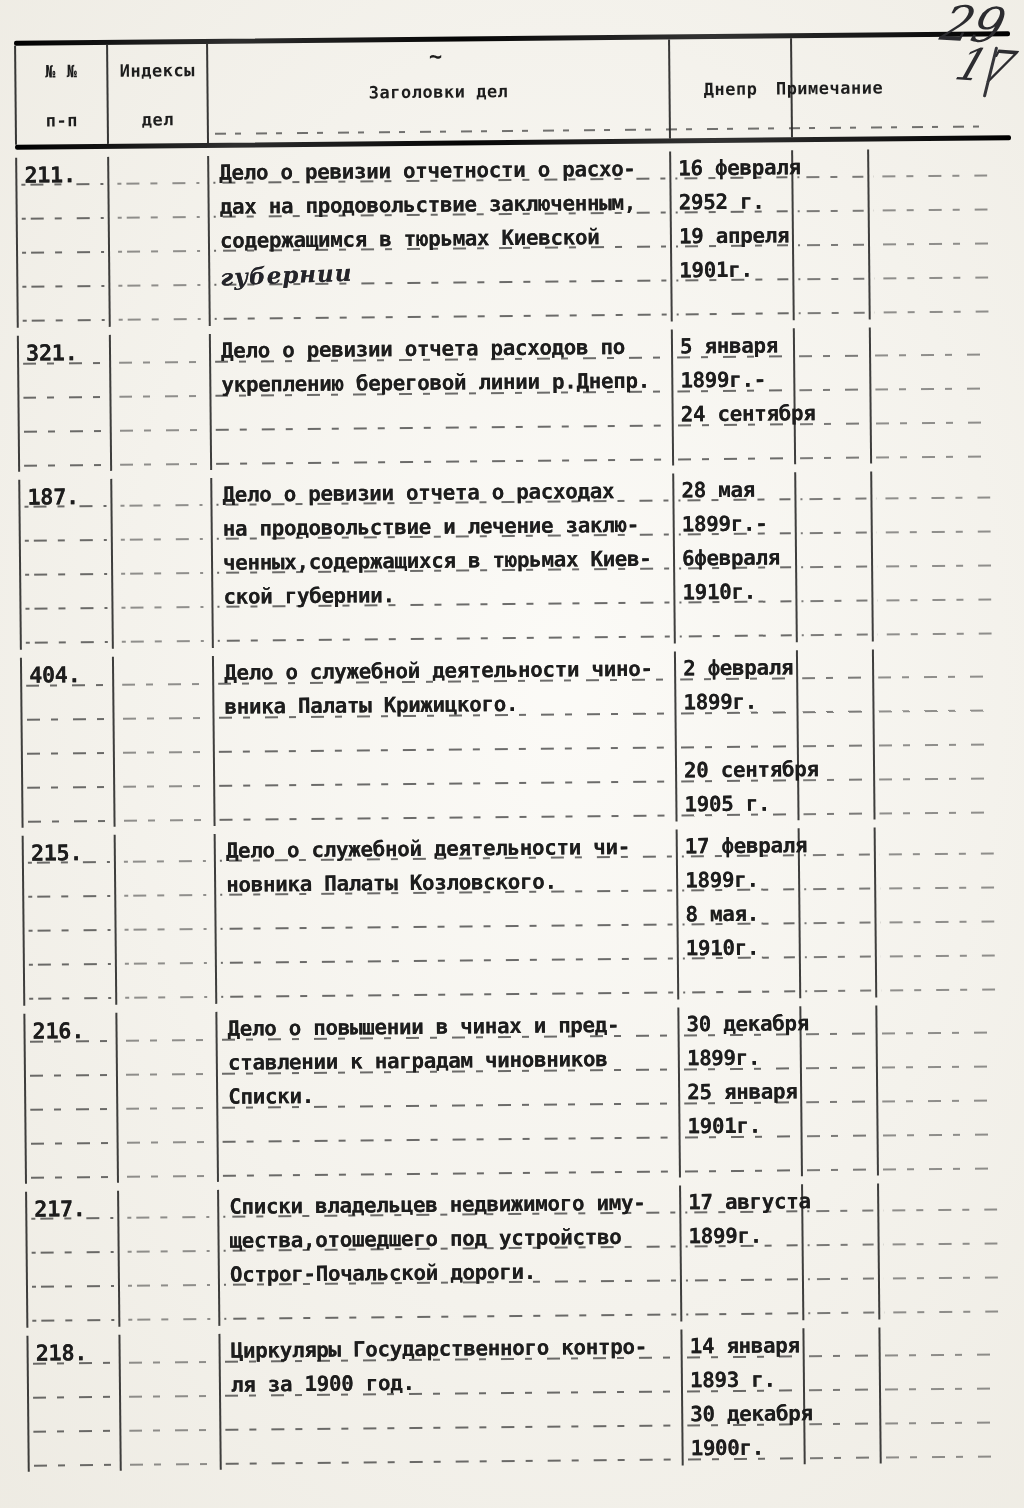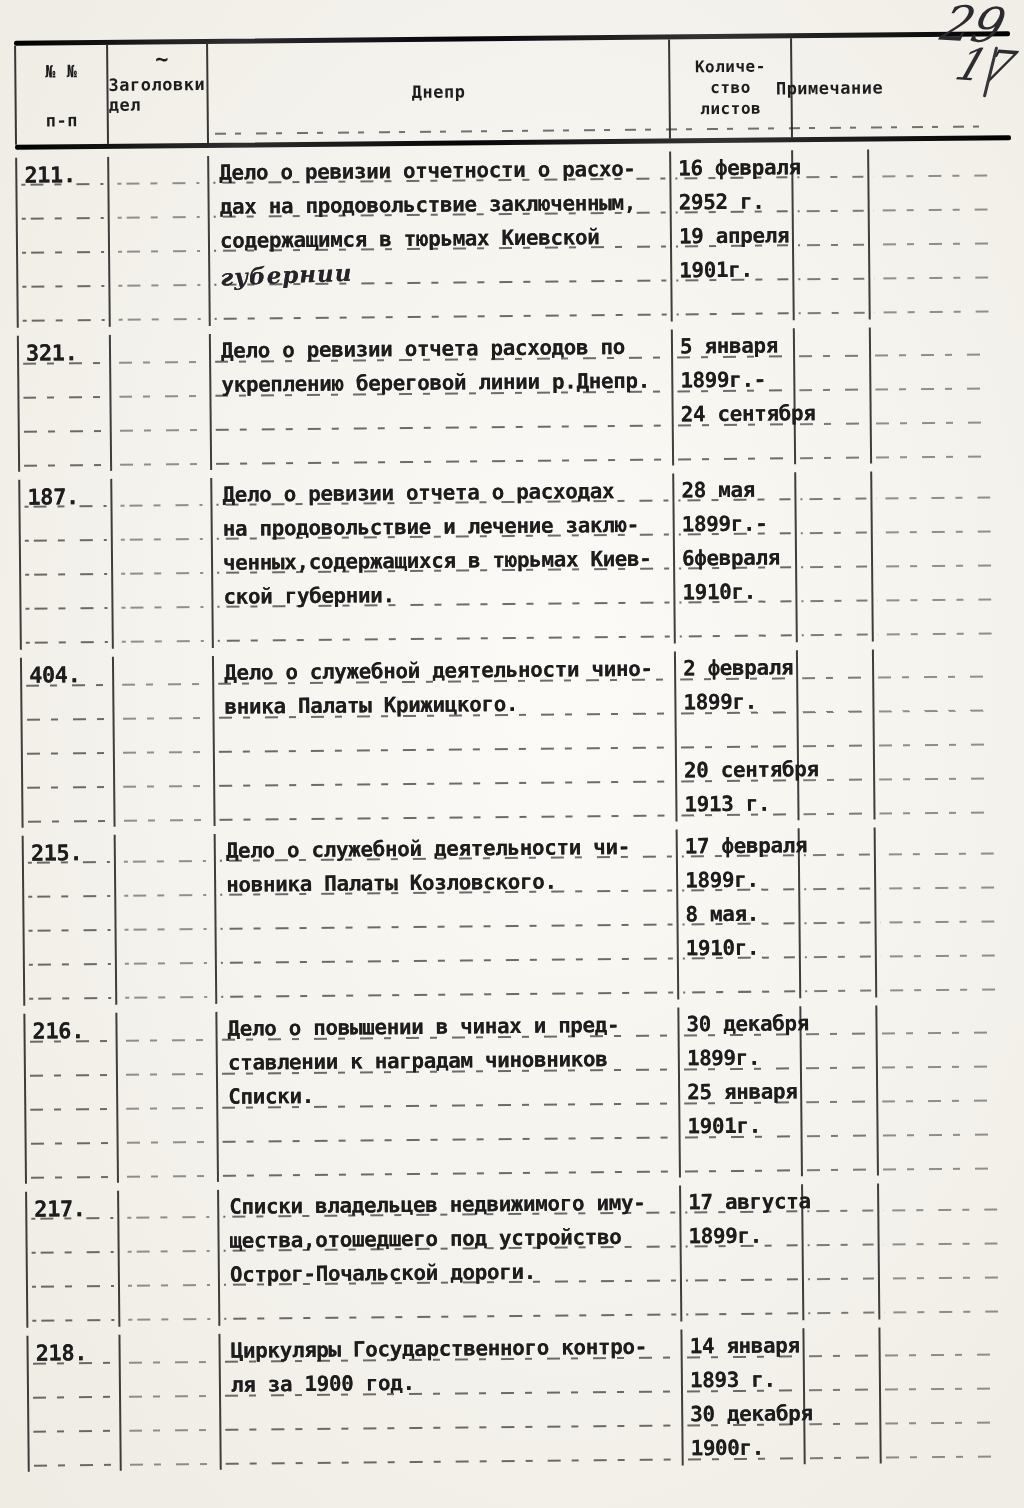--- a/index.html
+++ b/index.html
@@ -67,31 +67,30 @@
 </div>
 
 <div class="sheet">
   <div class="rule-heavy"></div>
 
   <div class="thead grid">
     <div class="hcell h-spread">
       <span>№ №</span>
       <span>п-п</span>
     </div>
+    <div class="hcell h-spread">
+      <span>Индексы</span>
+      <span>дел</span>
+    </div>
     <div class="hcell h-center" style="position:relative;">
       <span class="squiggle">~</span>
       <span>Заголовки дел</span>
     </div>
     <div class="hcell h-center">
       <span>Днепр</span>
-    </div>
-    <div class="hcell h-sheets">
-      <span>Количе-</span>
-      <span>ство</span>
-      <span>листов</span>
     </div>
     <div class="hcell h-center">
       <span>Примечание</span>
     </div>
     <div class="header-dashline"></div>
   </div>
 
   <div class="rule-heavy"></div>
 
   <div id="tbody">
@@ -489,21 +488,21 @@
           </div>
           <div class="line">
             <span class="txt"></span>
             <span class="dashes"></span>
           </div>
           <div class="line">
             <span class="txt">20 сентября</span>
             <span class="dashes"></span>
           </div>
           <div class="line">
-            <span class="txt">1913 г.</span>
+            <span class="txt">1905 г.</span>
             <span class="dashes"></span>
           </div>
         </div>
     <div class="cell c-sheets">
           <div class="line">
             <span class="dashes"></span>
           </div>
           <div class="line">
             <span class="dashes"></span>
           </div>

